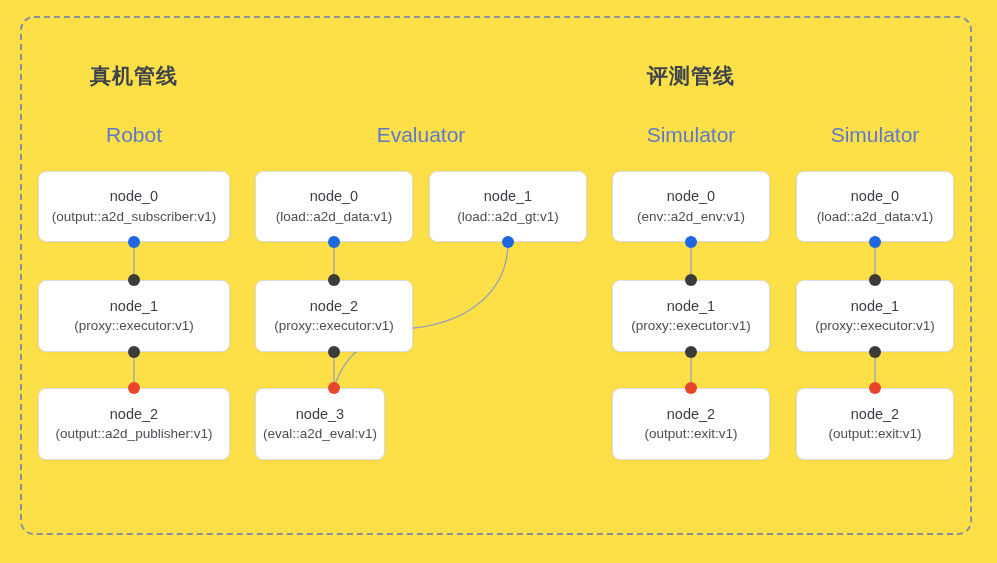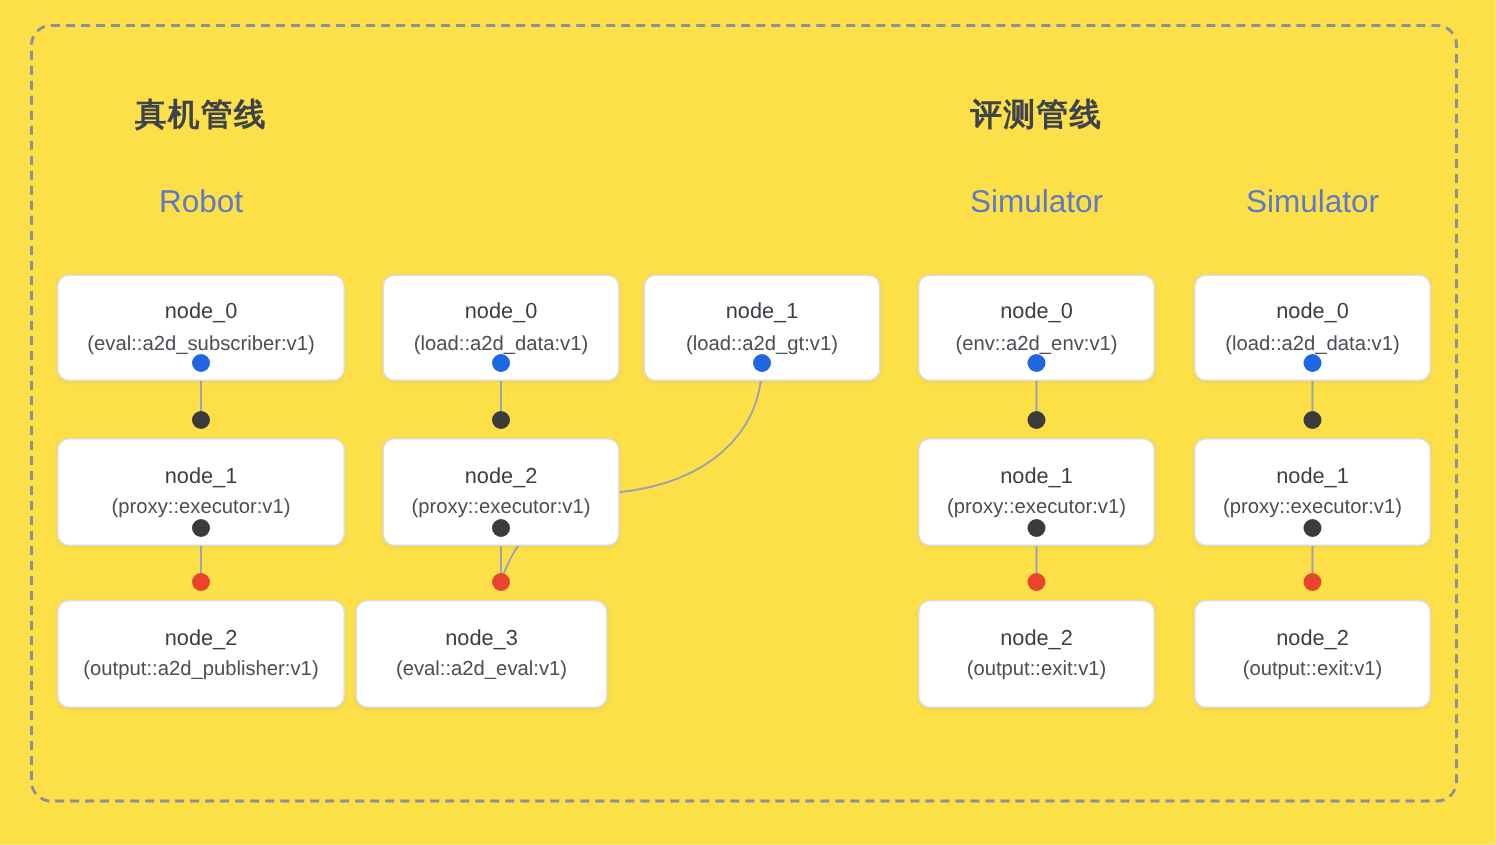--- a/index.html
+++ b/index.html
@@ -54,21 +54,20 @@
     border: 1px solid #dadde4;
     border-radius: 8px;
     box-shadow: 0 1px 3px rgba(60,70,110,0.07);
     display: flex;
     flex-direction: column;
     align-items: center;
     justify-content: center;
     gap: 3px;
     z-index: 2;
     box-sizing: border-box;
-    margin-top: 12px;
   }
   .node-name {
     font-size: 14.5px;
     color: #3b3e44;
     line-height: 1.2;
   }
   .node-type {
     font-size: 13.5px;
     color: #4a4e55;
     line-height: 1.2;
@@ -106,26 +105,27 @@
 
       <line x1="875" y1="242" x2="875" y2="280"></line>
       <line x1="875" y1="352" x2="875" y2="388"></line>
     </g>
   </svg>
 
   <div class="title-zh" style="left:14px">真机管线</div>
   <div class="title-zh" style="left:571px">评测管线</div>
 
   <div class="title-en" style="left:14px">Robot</div>
+  <div class="title-en" style="left:301px">Evaluator</div>
   <div class="title-en" style="left:571px">Simulator</div>
   <div class="title-en" style="left:755px">Simulator</div>
 
   <div class="node-box" style="left:38px; top:171px; width:192px; height:71px;">
     <div class="node-name">node_0</div>
-    <div class="node-type">(eval::a2d_subscriber:v1)</div>
+    <div class="node-type">(output::a2d_subscriber:v1)</div>
   </div>
   <div class="node-box" style="left:38px; top:280px; width:192px; height:72px;">
     <div class="node-name">node_1</div>
     <div class="node-type">(proxy::executor:v1)</div>
   </div>
   <div class="node-box" style="left:38px; top:388px; width:192px; height:72px;">
     <div class="node-name">node_2</div>
     <div class="node-type">(output::a2d_publisher:v1)</div>
   </div>
 
@@ -134,21 +134,21 @@
     <div class="node-type">(load::a2d_data:v1)</div>
   </div>
   <div class="node-box" style="left:429px; top:171px; width:158px; height:71px;">
     <div class="node-name">node_1</div>
     <div class="node-type">(load::a2d_gt:v1)</div>
   </div>
   <div class="node-box" style="left:255px; top:280px; width:158px; height:72px;">
     <div class="node-name">node_2</div>
     <div class="node-type">(proxy::executor:v1)</div>
   </div>
-  <div class="node-box" style="left:237px; top:388px; width:168px; height:72px;">
+  <div class="node-box" style="left:255px; top:388px; width:130px; height:72px;">
     <div class="node-name">node_3</div>
     <div class="node-type">(eval::a2d_eval:v1)</div>
   </div>
 
   <div class="node-box" style="left:612px; top:171px; width:158px; height:71px;">
     <div class="node-name">node_0</div>
     <div class="node-type">(env::a2d_env:v1)</div>
   </div>
   <div class="node-box" style="left:612px; top:280px; width:158px; height:72px;">
     <div class="node-name">node_1</div>

